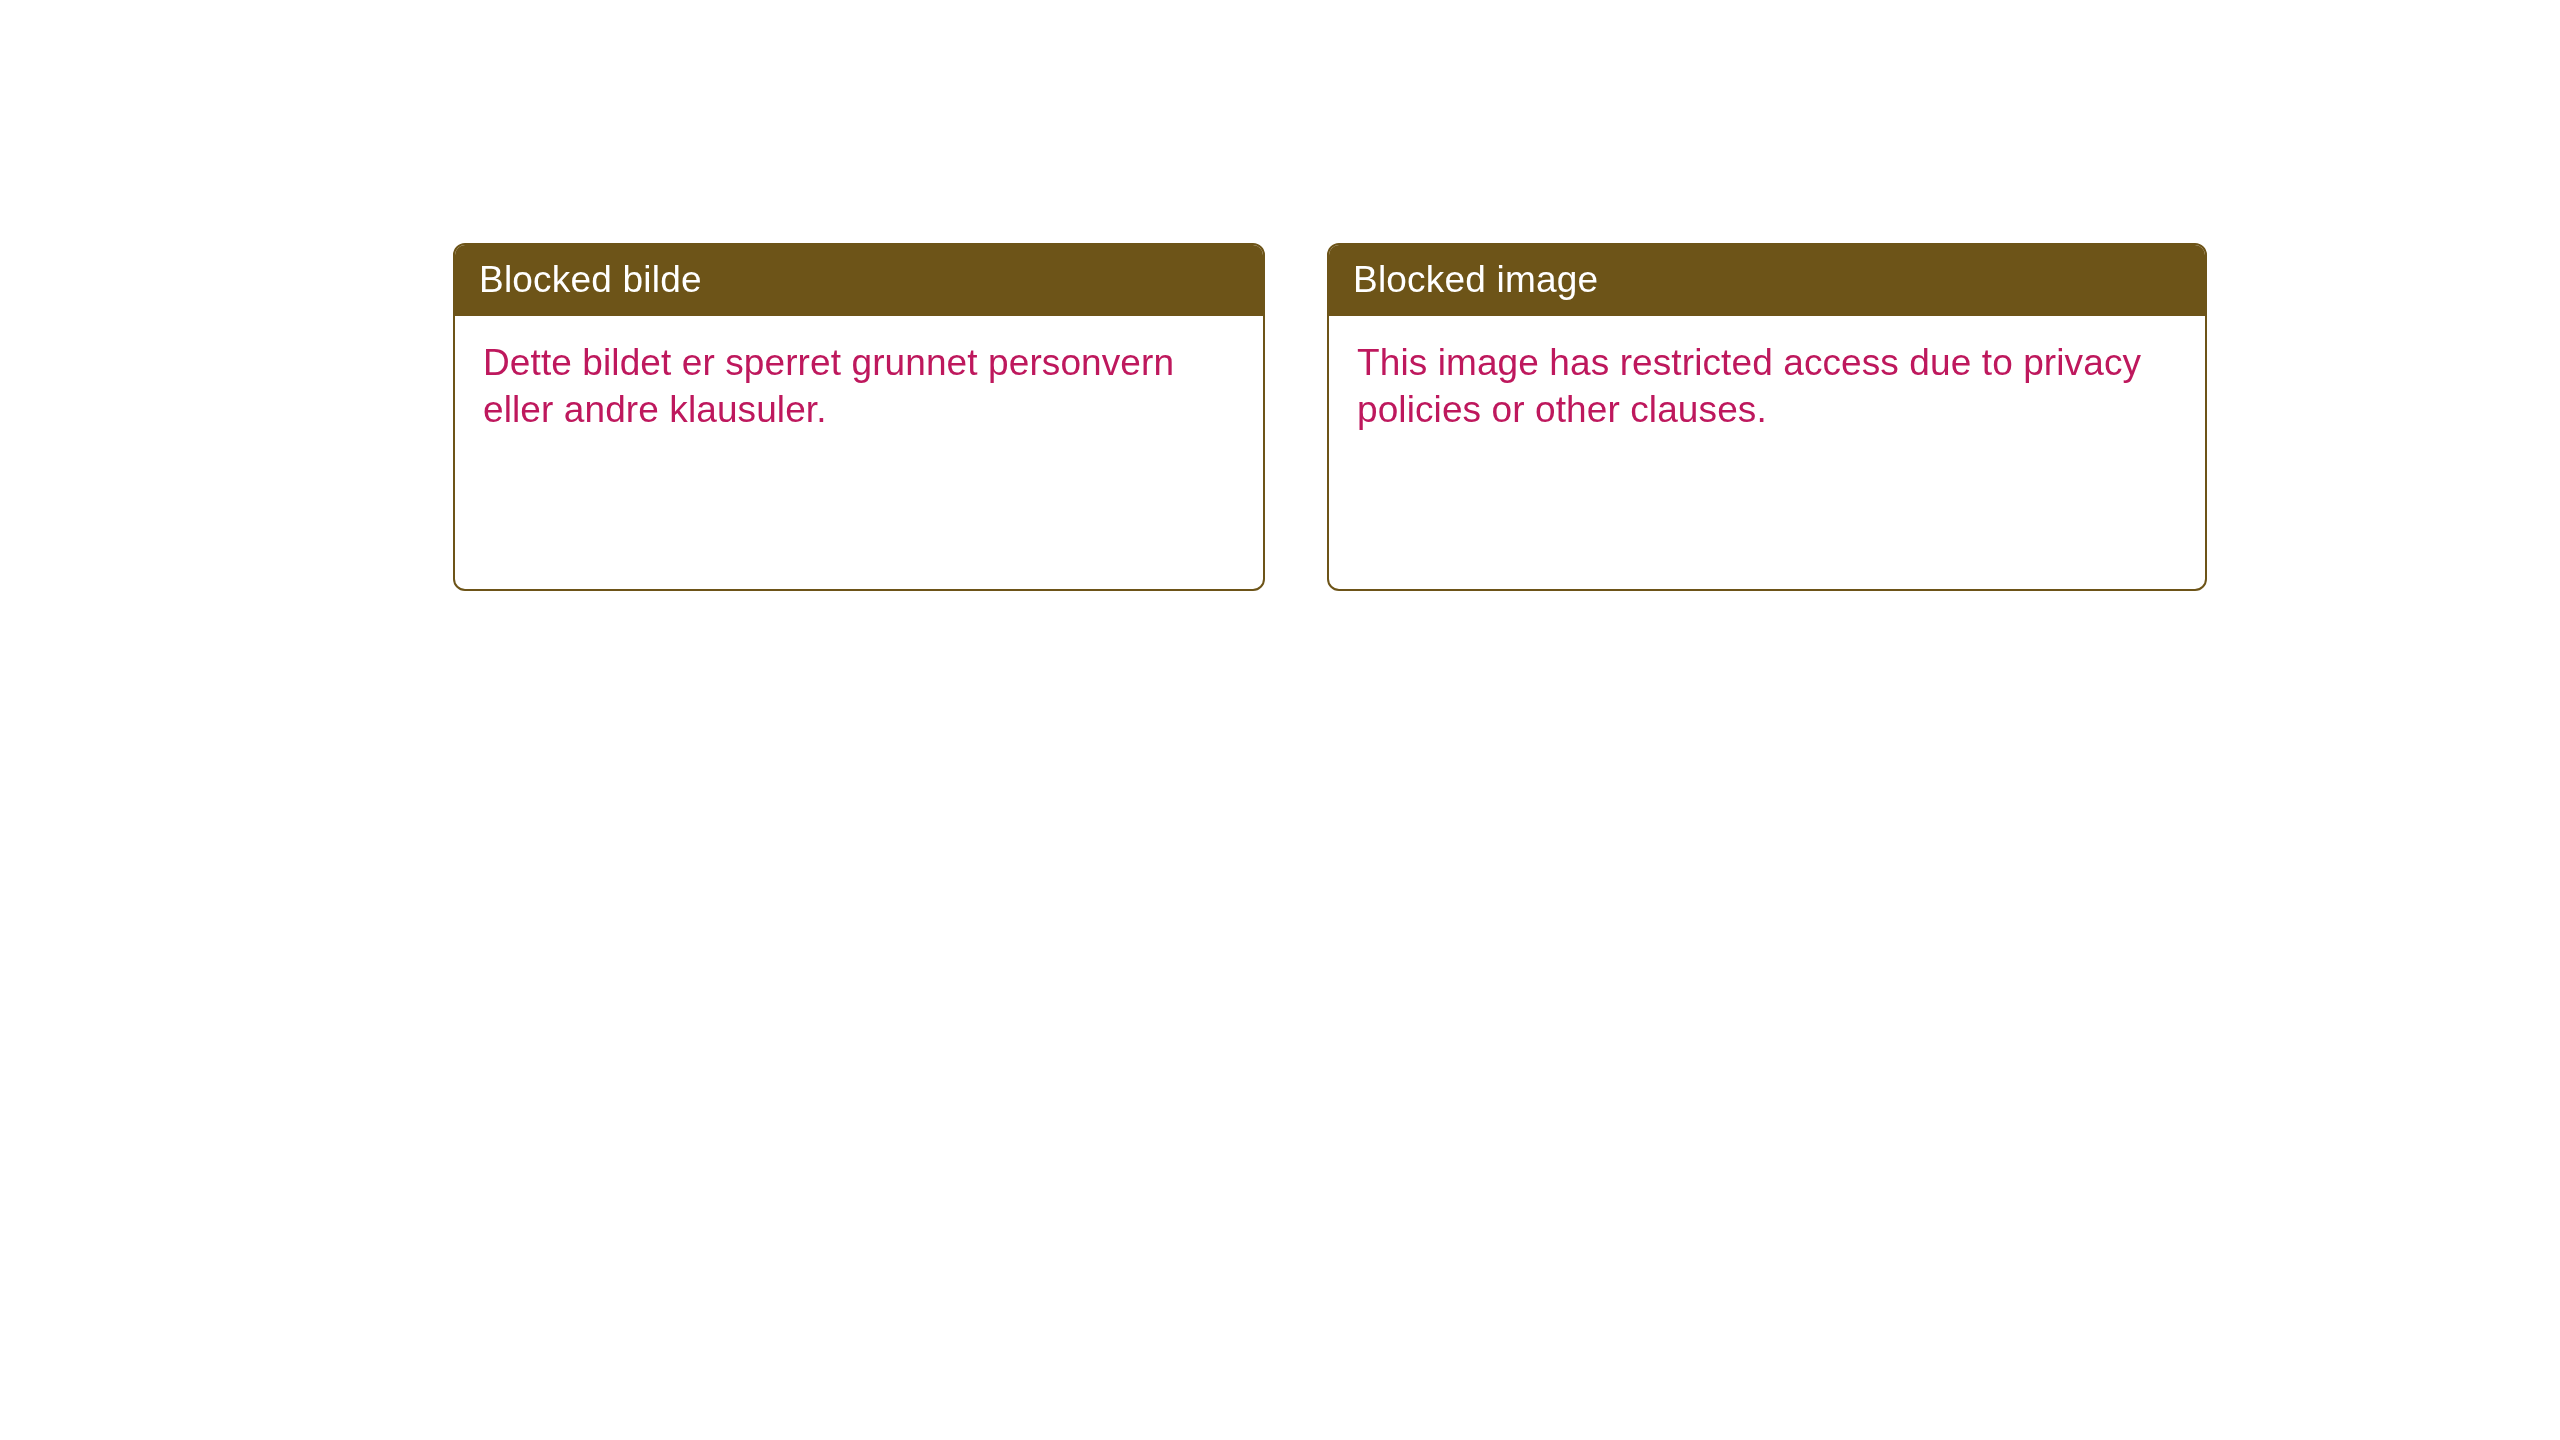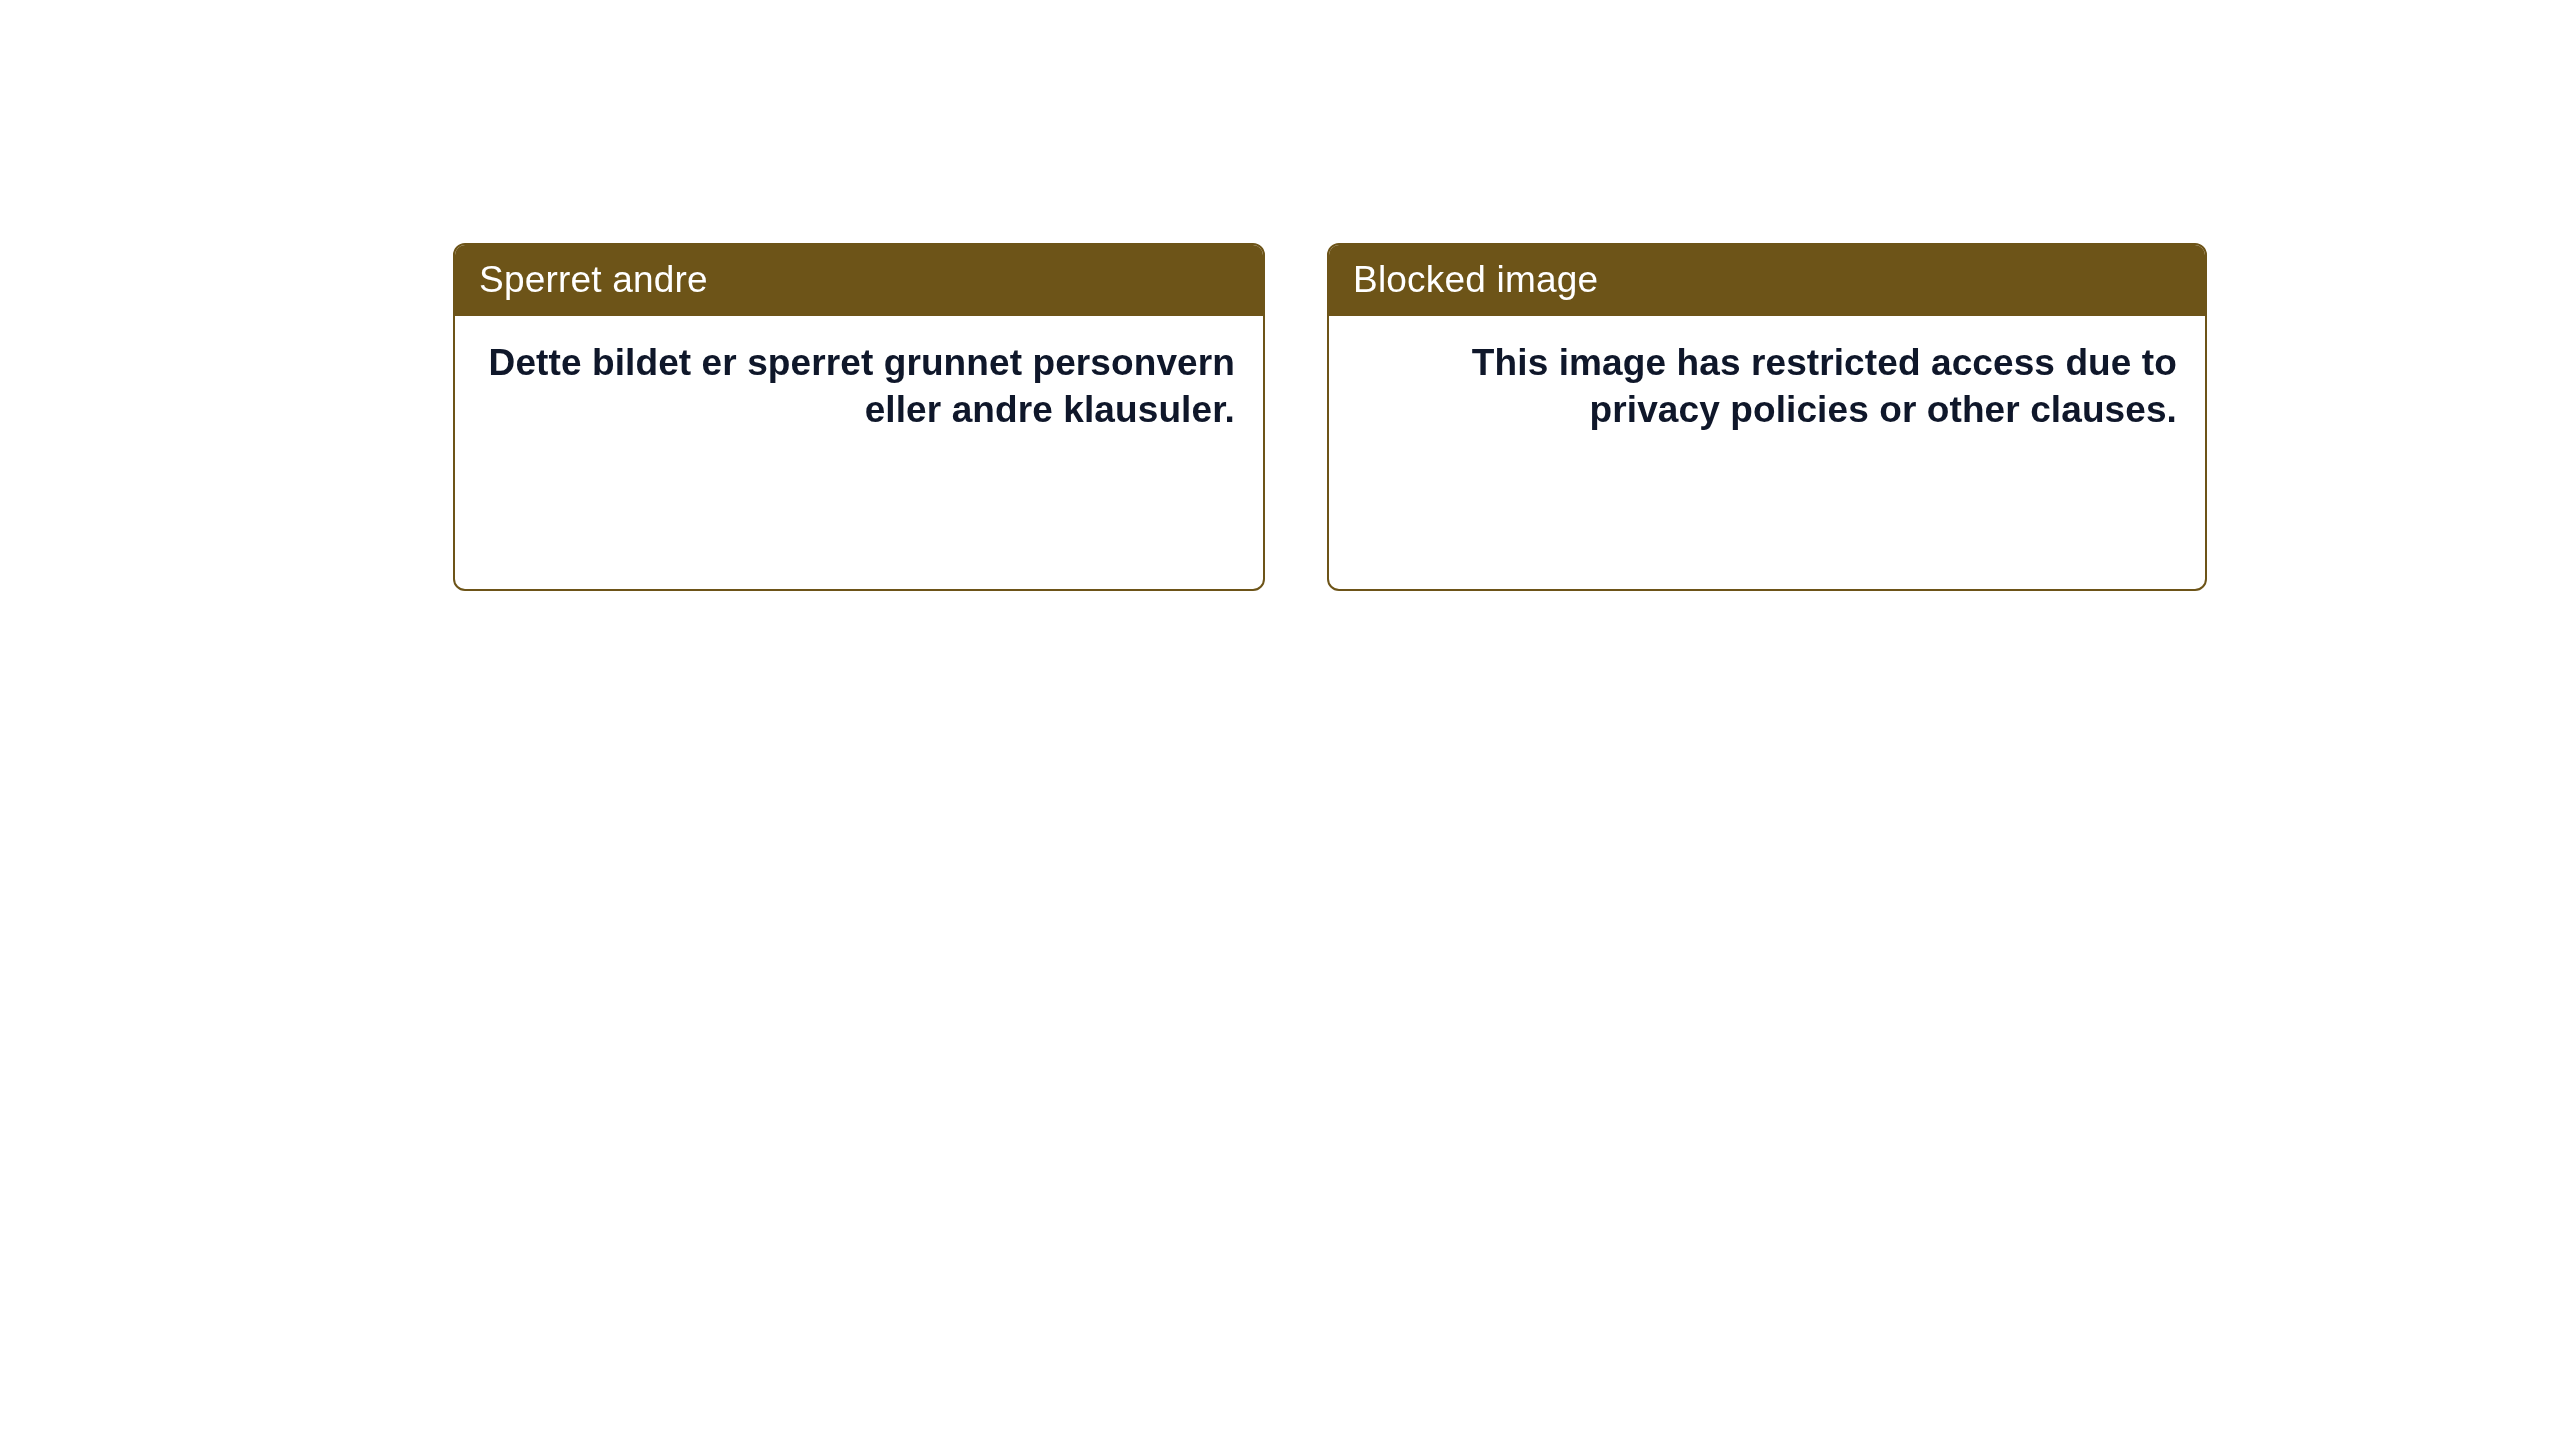--- a/index.html
+++ b/index.html
@@ -47,35 +47,34 @@
     padding: 16px 24px 18px 24px;
     letter-spacing: 0.2px;
     font-weight: 400;
     white-space: nowrap;
   }
   .panel-body {
     padding: 24px 28px 0 28px;
   }
   .panel-body p {
     margin: 0;
-    color: #0f172a;
+    color: #be185d;
     font-size: 37px;
     line-height: 1.27;
     letter-spacing: 0.1px;
-    font-weight: 700;
-    text-align: right;
+    font-weight: 400;
   }
 </style>
 </head>
 <body>
 
 <div class="panels">
 
   <div class="panel panel-no">
-    <div class="panel-header">Sperret andre</div>
+    <div class="panel-header">Blocked bilde</div>
     <div class="panel-body">
       <p>Dette bildet er sperret grunnet personvern eller andre klausuler.</p>
     </div>
   </div>
 
   <div class="panel panel-en">
     <div class="panel-header">Blocked image</div>
     <div class="panel-body">
       <p>This image has restricted access due to privacy policies or other clauses.</p>
     </div>

